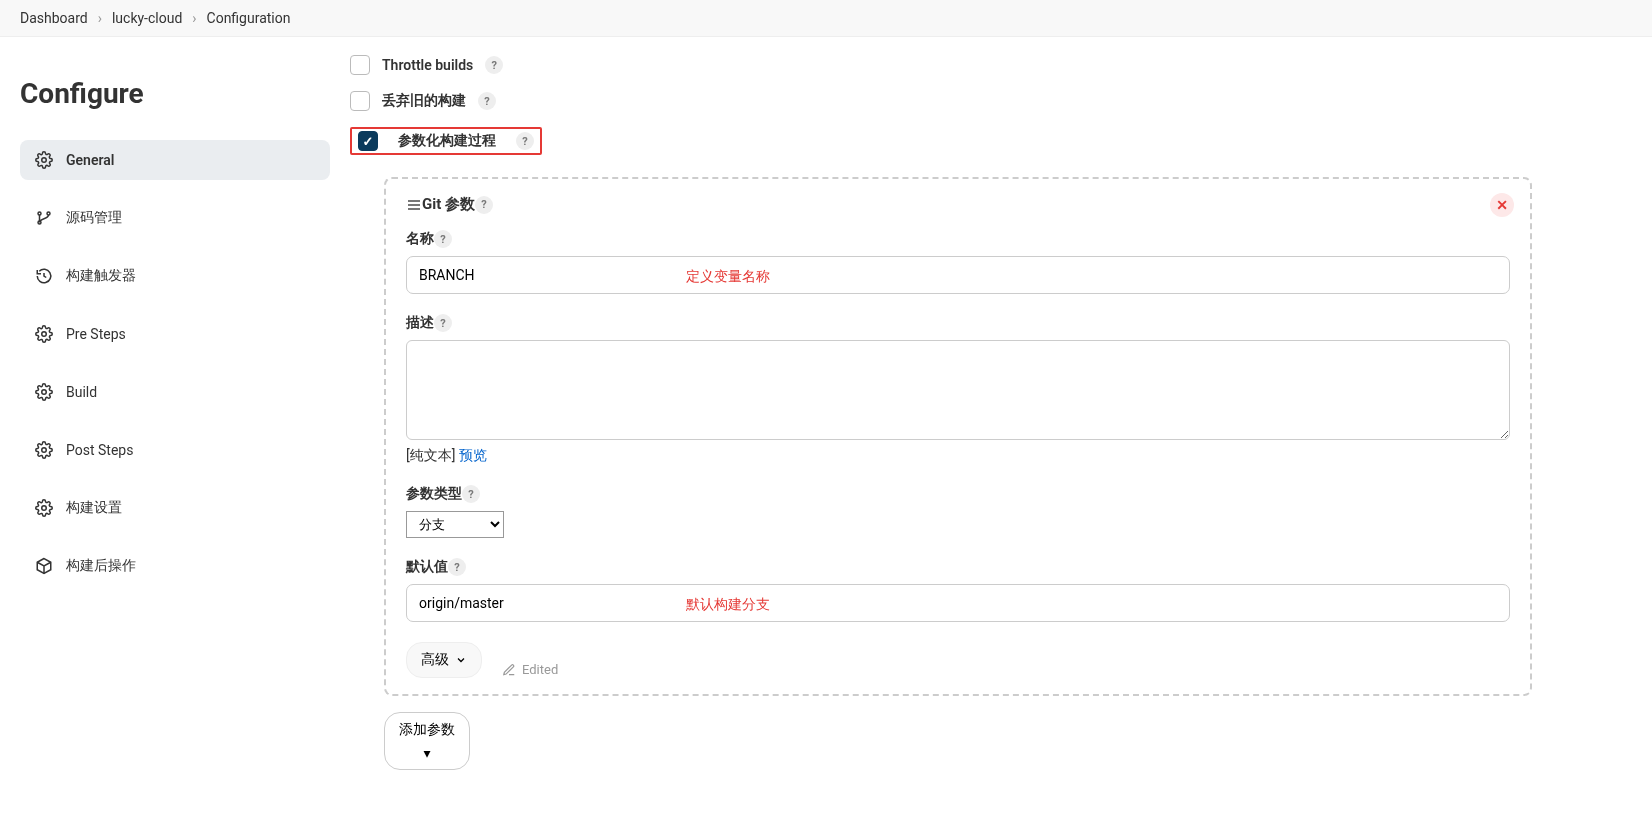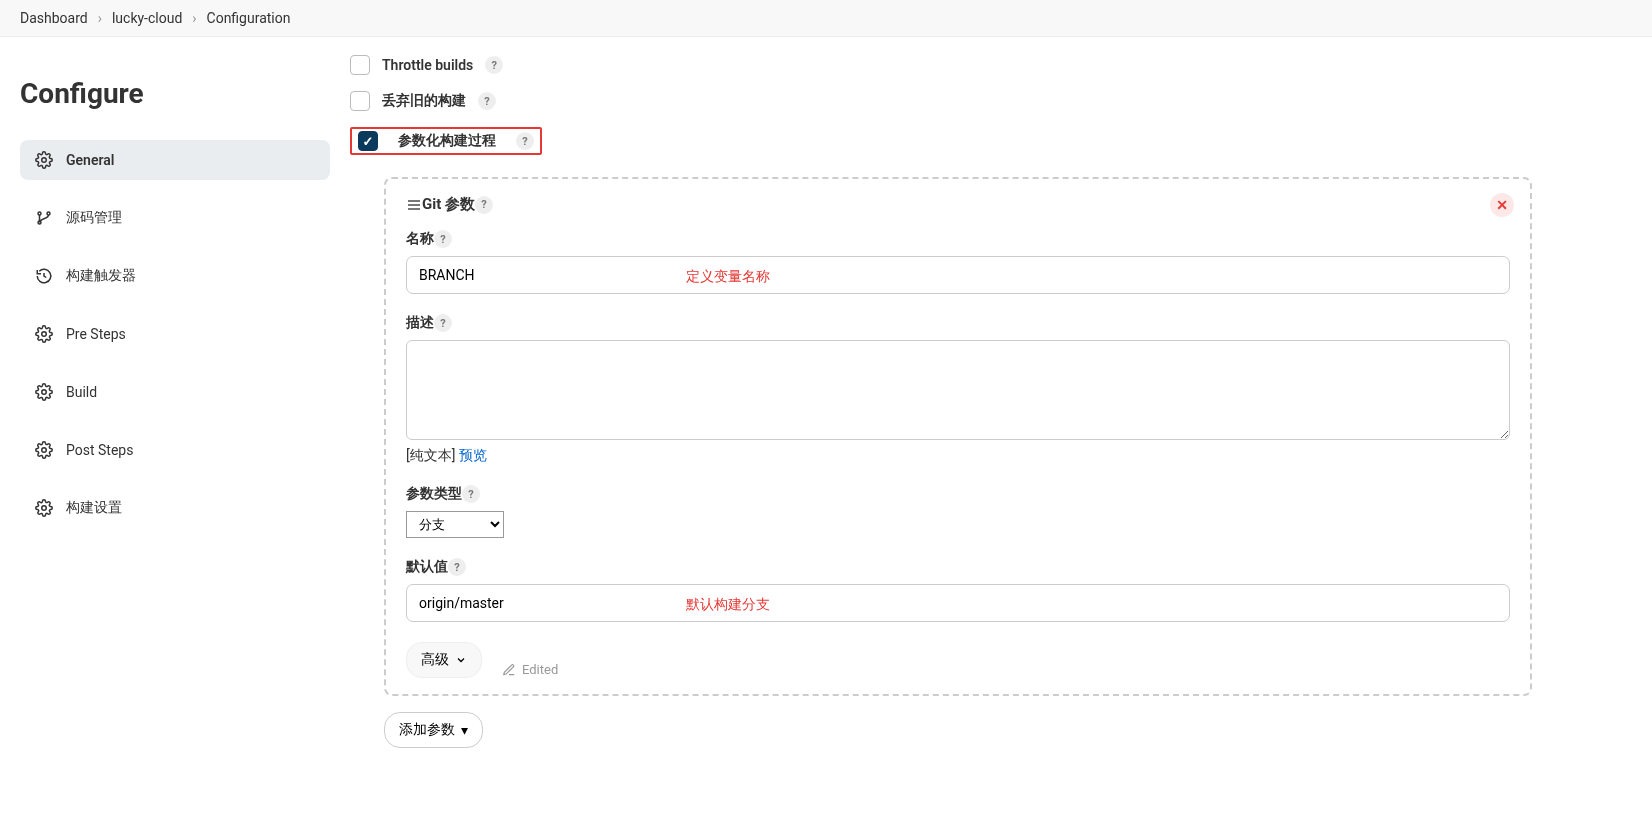--- a/index.html
+++ b/index.html
@@ -47,21 +47,21 @@
     .annotation.anno1 { top: 38px; }
     .annotation.anno2 { top: 38px; }
     
     .plain-text-row { font-size: 14px; margin-top: 4px; }
     .preview-link { color: #0062cc; cursor: pointer; }
     
     .footer-row { display: flex; align-items: center; gap: 20px; margin-top: 20px; }
     .advanced-btn { display: flex; align-items: center; gap: 6px; padding: 8px 14px; border: 1px solid #eee; background: #f8f8f8; border-radius: 16px; cursor: pointer; font-size: 14px; }
     .edited-label { color: #999; font-size: 13px; display: flex; align-items: center; gap: 6px; margin-top: 19px; }
     
-    .add-param-btn { display: inline-flex; align-items: center; gap: 6px; padding: 8px 14px; border: 1px solid #ccc; background: #fff; border-radius: 16px; cursor: pointer; font-size: 14px; margin-top: 16px; margin-left: 34px; }
+    .add-param-btn { display: inline-flex; align-items: center; gap: 6px; padding: 8px 14px; border: 1px solid #ccc; background: #fff; border-radius: 16px; cursor: pointer; font-size: 14px; margin-top: 16px; margin-left: 34px; flex-direction: column; }
     
     svg { display: block; }
   </style>
 </head>
 <body>
 
 <div class="breadcrumb">
   <span class="breadcrumb-item">Dashboard</span>
   <span class="breadcrumb-sep">›</span>
   <span class="breadcrumb-item">lucky-cloud</span>
@@ -131,20 +131,29 @@
         <span>Post Steps</span>
       </div>
       <div class="sidebar-item">
         <span class="sidebar-icon">
           <svg width="18" height="18" viewBox="0 0 24 24" fill="none" stroke="currentColor" stroke-width="2">
               <circle cx="12" cy="12" r="3"></circle>
               <path d="M19.4 15a1.65 1.65 0 0 0 .33 1.82l.06.06a2 2 0 1 1-2.83 2.83l-.06-.06a1.65 1.65 0 0 0-1.82-.33 1.65 1.65 0 0 0-1 1.51V21a2 2 0 0 1-4 0v-.09a1.65 1.65 0 0 0-1-1.51 1.65 1.65 0 0 0-1.82.33l-.06.06a2 2 0 1 1-2.83-2.83l.06-.06a1.65 1.65 0 0 0 .33-1.82 1.65 1.65 0 0 0-1.51-1H3a2 2 0 0 1 0-4h.09a1.65 1.65 0 0 0 1.51-1 1.65 1.65 0 0 0-.33-1.82l-.06-.06a2 2 0 1 1 2.83-2.83l.06.06a1.65 1.65 0 0 0 1.82.33h0a1.65 1.65 0 0 0 1-1.51V3a2 2 0 0 1 4 0v.09a1.65 1.65 0 0 0 1 1.51h0a1.65 1.65 0 0 0 1.82-.33l.06-.06a2 2 0 1 1 2.83 2.83l-.06.06a1.65 1.65 0 0 0-.33 1.82v0a1.65 1.65 0 0 0 1.51 1H21a2 2 0 0 1 0 4h-.09a1.65 1.65 0 0 0-1.51 1z"></path>
             </svg>
         </span>
         <span>构建设置</span>
+      </div>
+      <div class="sidebar-item">
+        <span class="sidebar-icon">
+          <svg width="18" height="18" viewBox="0 0 24 24" fill="none" stroke="currentColor" stroke-width="2">
+              <path d="M12 2L3 7v10l9 5 9-5V7l-9-5z"></path>
+              <path d="M3 7l9 5 9-5M12 12v10"></path>
+            </svg>
+        </span>
+        <span>构建后操作</span>
       </div>
     </nav>
   </div>
 
   <div class="content">
     <div class="option-row">
       <div class="checkbox"></div>
       <span class="option-label">Throttle builds</span>
       <span class="help-icon">?</span>
     </div>

